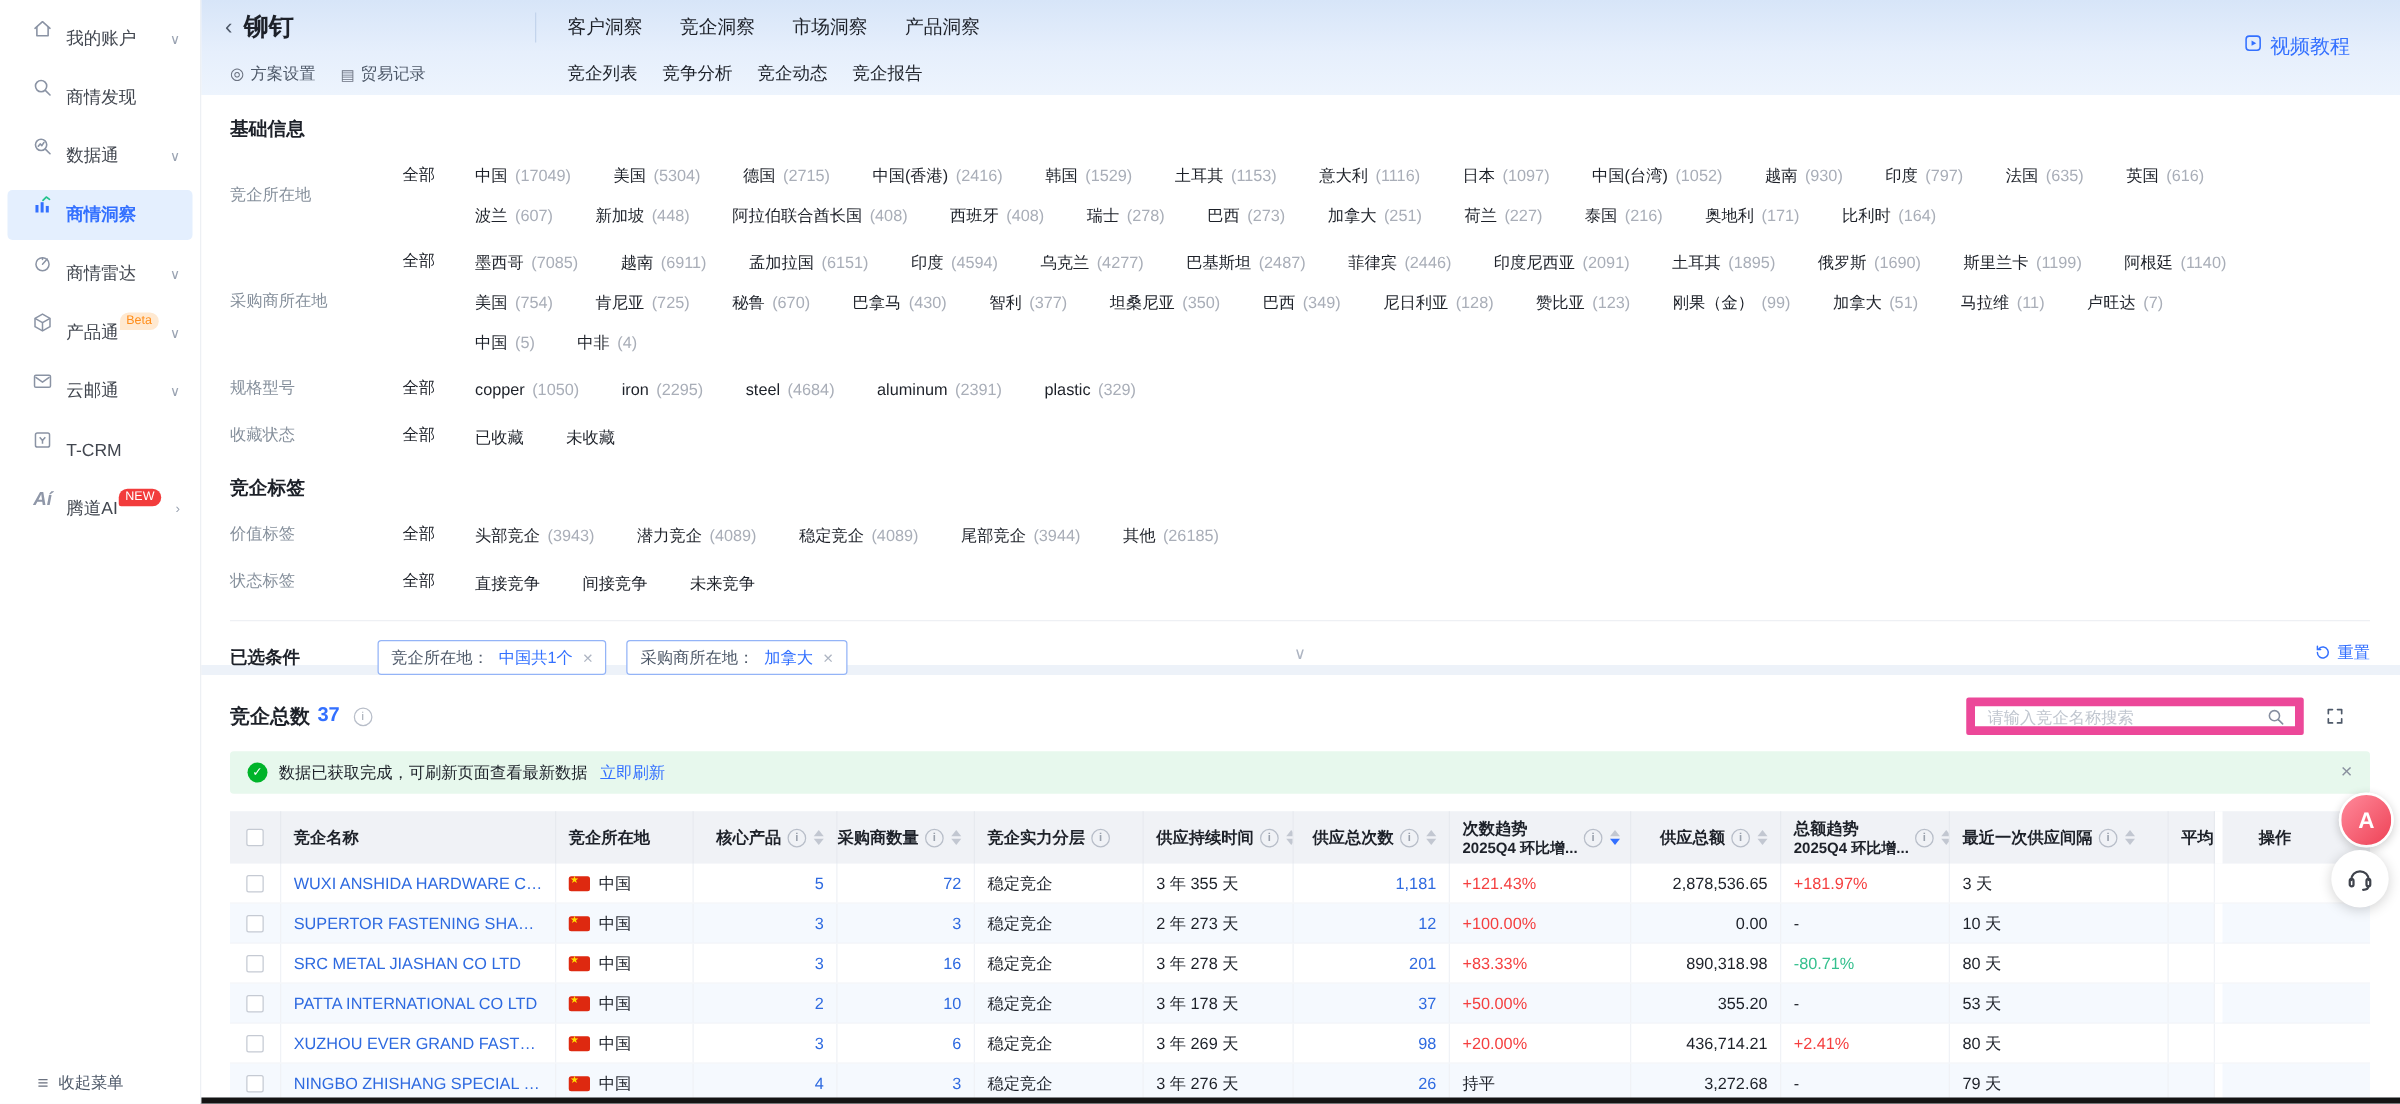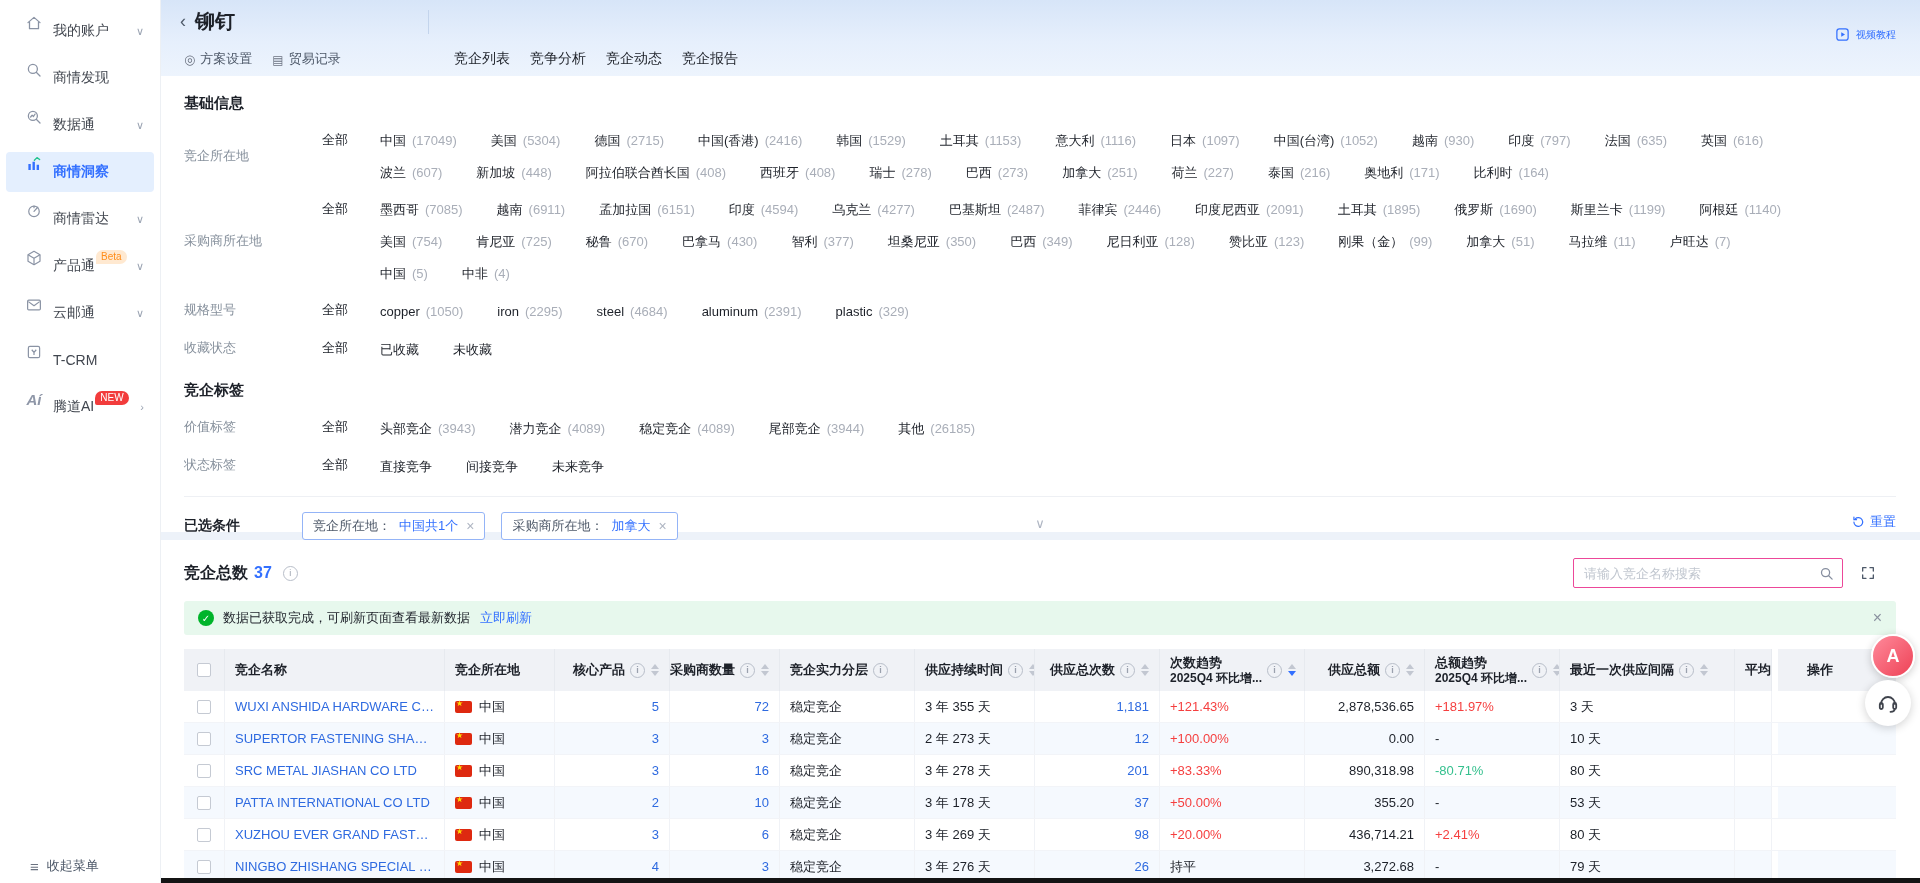--- a/index.html
+++ b/index.html
@@ -33,22 +33,22 @@
   .main{position:absolute;left:160px;top:0;width:1760px;height:883px;background:#edf2f9}
 
   
   .topbar{position:relative;height:76px;background:linear-gradient(180deg,#d7e5f8 0%,#e6effc 55%,#edf4fd 100%)}
   .tb1{position:relative;height:42px;display:flex;align-items:center}
   .back{margin-left:20px;color:#4e5969;font-size:18px;line-height:1}
   .pg-title{font-size:20px;font-weight:bold;margin-left:9px}
   .tb-divider{position:absolute;left:268px;top:10px;width:1px;height:24px;background:#c3d4ec}
   .tabs{position:absolute;left:288px;top:0;height:42px;display:flex;gap:18px;align-items:center}
   .tab{position:relative;font-size:15px;padding:0 6px;height:42px;line-height:44px;cursor:pointer}
-  .video{position:absolute;right:24px;top:27px;color:#3370ff;font-size:10px;display:flex;
-         align-items:flex-end;gap:6px;cursor:pointer}
+  .video{position:absolute;right:40px;top:27px;color:#3370ff;font-size:16px;display:flex;
+         align-items:flex-start;gap:6px;cursor:pointer}
   .tb2{position:relative;height:34px;display:flex;align-items:center}
   .qa{display:flex;gap:20px;margin-left:24px;color:#4e5969;font-size:13px;align-items:center}
   .qa-item{display:flex;align-items:center;gap:5px;cursor:pointer}
   .glyph-target::before{content:"◎";font-size:13px;color:#6b7280}
   .glyph-doc::before{content:"▤";font-size:12px;color:#6b7280}
   .subtabs{position:absolute;left:288px;top:0;display:flex;gap:8px}
   .subtab{position:relative;font-size:14px;padding:0 6px;height:34px;line-height:32px;cursor:pointer}
 
   
   .filter-card{position:relative;background:#fff;height:456px;padding:0 24px;box-sizing:border-box}
@@ -78,21 +78,21 @@
   .card-chev::before{content:"∨"}
 
   
   .table-card{position:relative;background:#fff;margin-top:8px;height:338px;padding:5px 24px;box-sizing:border-box}
   .sum-row{position:relative;height:56px;display:flex;align-items:center}
   .sum-title{font-size:16px;font-weight:bold}
   .sum-count{color:#3370ff;font-weight:bold;font-size:16px;margin:0 6px}
   .info{width:13px;height:13px;border:1px solid #b8bec9;border-radius:50%;color:#9aa1ad;font-size:9px;
         display:inline-flex;align-items:center;justify-content:center;margin-left:5px;flex:none}
   .info::before{content:"i"}
-  .search{position:absolute;left:1389px;top:13px;width:270px;height:30px;border:1px solid #ec4899;
+  .search{position:absolute;left:1389px;top:13px;width:270px;height:30px;border:7px solid #ec4899;
           border-radius:2px;background:#fff;display:flex;align-items:center;box-sizing:border-box}
   .search input{border:0;outline:0;flex:1;padding:0 4px 0 10px;font-size:13px;color:#333;background:transparent;
                 font-family:inherit}
   .search input::placeholder{color:#c0c6cf}
   .search .sicon{margin-right:8px;display:flex;color:#868e9f}
   .fs-icon{position:absolute;left:1676px;top:20px;color:#4e5969;cursor:pointer;display:flex}
 
   .alert{position:relative;height:34px;background:#e7f8ed;border-radius:3px;display:flex;
          align-items:center;padding:0 14px;font-size:13px}
   .chk{width:16px;height:16px;border-radius:50%;background:#00b42a;color:#fff;font-size:10px;
@@ -271,20 +271,27 @@
     </div>
   </aside>
 
   <div class="main">
 
     <header class="topbar">
       <div class="tb1">
         <span class="back">‹</span>
         <span class="pg-title">铆钉</span>
         <span class="tb-divider"></span>
+        <nav class="tabs">
+
+        <span class="tab">客户洞察</span>
+            <span class="tab">竞企洞察</span>
+            <span class="tab">市场洞察</span>
+            <span class="tab">产品洞察</span>
+          </nav>
       </div>
       <div class="tb2">
         <div class="qa">
           <span class="qa-item">
             <span class="glyph-target"></span>
             <span>方案设置</span>
           </span>
           <span class="qa-item">
             <span class="glyph-doc"></span>
             <span>贸易记录</span>

